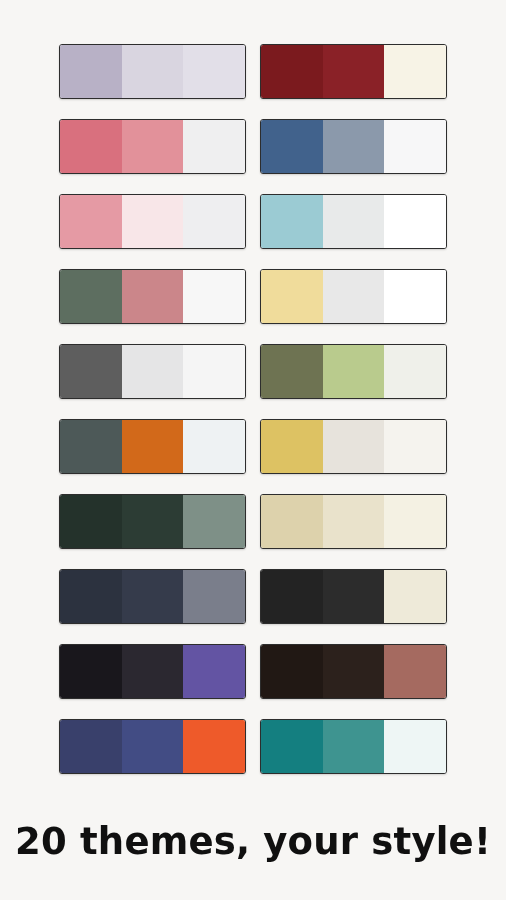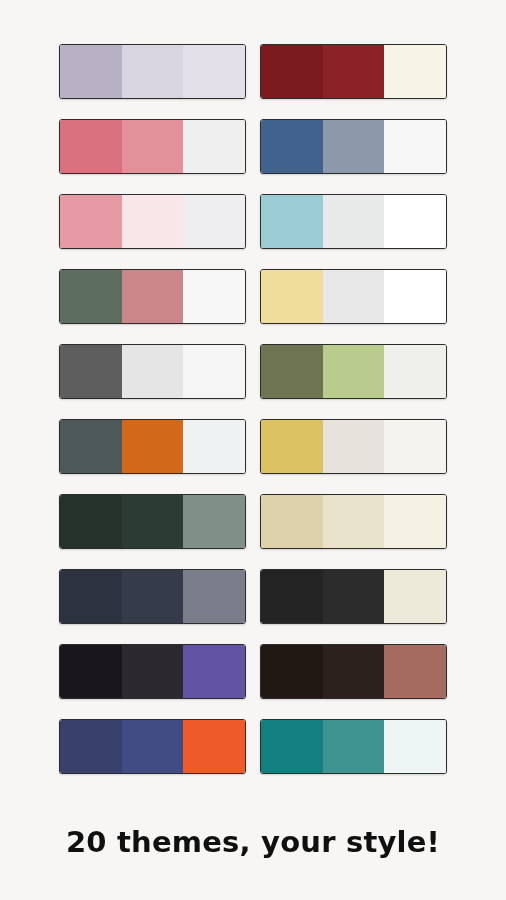--- a/index.html
+++ b/index.html
@@ -47,21 +47,21 @@
     flex: 1 1 33.3333%;
     height: 100%;
   }
   #tagline {
     position: absolute;
     left: 0;
     right: 0;
     top: 822px;
     text-align: center;
     font-family: "DejaVu Sans", sans-serif;
-    font-size: 29px;
+    font-size: 37px;
     font-weight: bold;
     letter-spacing: 0.2px;
     color: #101010;
     line-height: 40px;
     white-space: nowrap;
   }
 </style>
 </head>
 <body style="background: rgb(247, 246, 244);">
 

